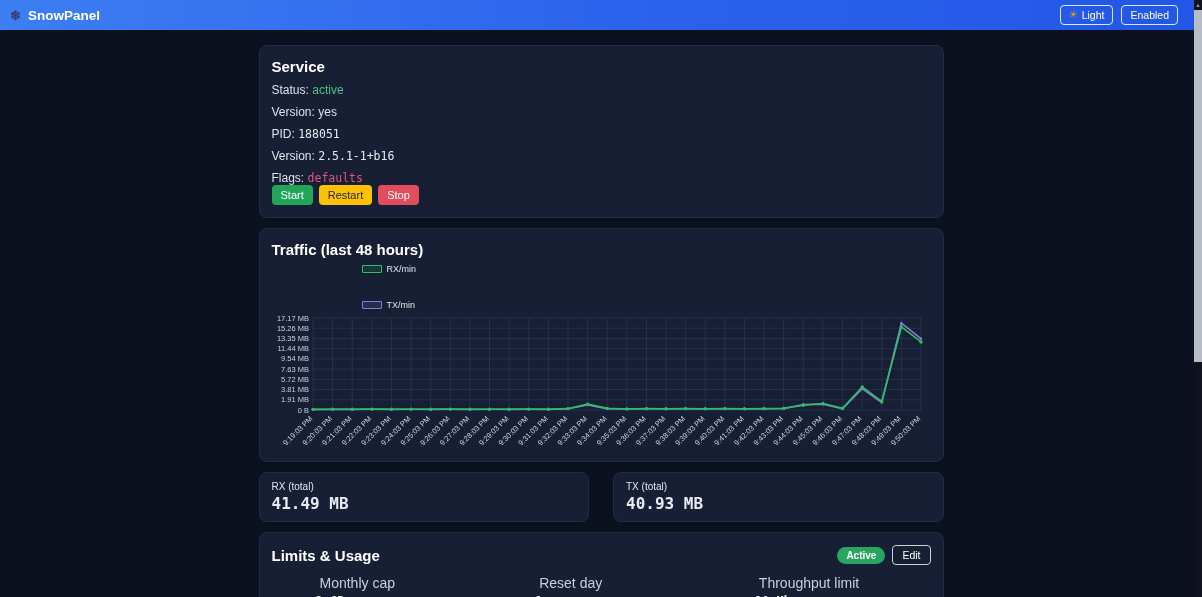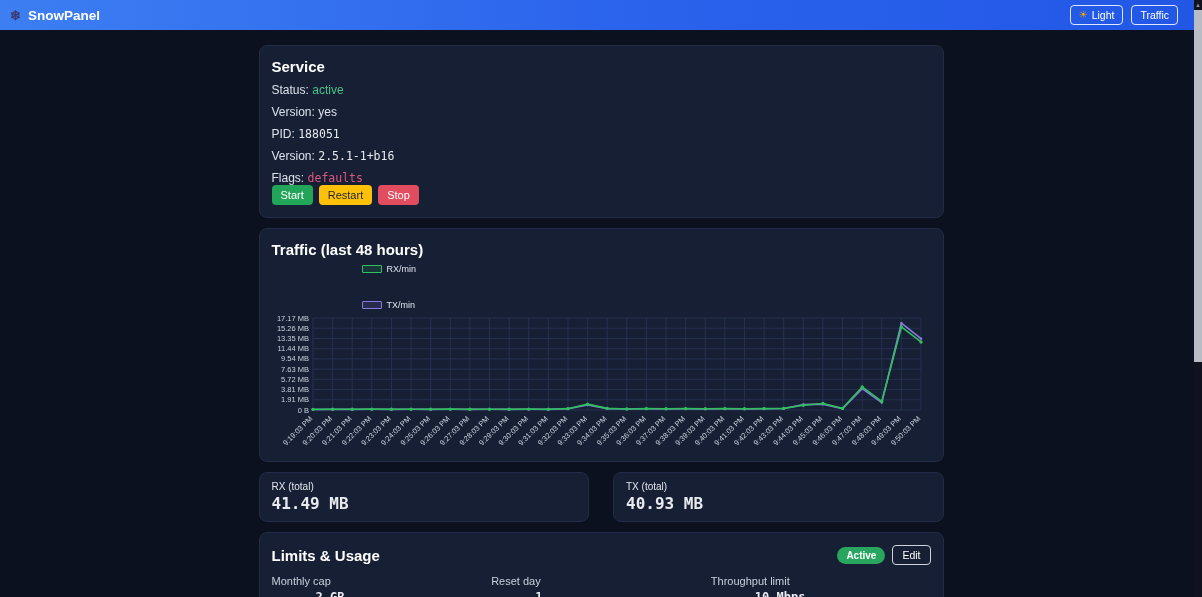--- a/index.html
+++ b/index.html
@@ -47,21 +47,21 @@
 
   
   .limits-head { display:flex; align-items:center; }
   .limits-head .spacer { flex:1; }
   .badge-active { background:#28a55e; color:#fff; font-size:10px; font-weight:bold;
                   padding:3px 9px; border-radius:10px; }
   .btn-outline { background:transparent; color:#fff; font-size:10.5px; border:1px solid #cfd3dc;
                  border-radius:4px; padding:3px 9px; margin-left:7px; cursor:pointer; font-family:inherit; }
   .limits-grid { display:flex; margin-top:10px; }
   .limits-col { width:225px; }
-  .limits-col .l { font-size:11px; color:#c9cfdd; }
+  .limits-col .l { font-size:14px; color:#c9cfdd;margin-left:48px; }
   .limits-col .v { font-family:"DejaVu Sans Mono",monospace; font-size:12px; font-weight:bold; margin-top:3px;margin-left:44px; }
   .usage-lbl { font-size:11px; color:#c9cfdd; margin-top:13px; }
 
   
   .page-scrollbar { position:fixed; top:0; right:0; width:8px; height:597px; background:#10131e; }
   .page-scroll-arrow { color:#8a8f9a; font-size:6px; text-align:center; line-height:10px; height:10px; }
   .page-scroll-thumb { width:8px; height:352px; background:#b8bcc4; }
 
   svg text { font-family:"Liberation Sans", sans-serif; }
 </style>
@@ -71,21 +71,21 @@
 <div class="topbar">
   <div class="brand">
     <span class="flake">❄</span>
     <span>SnowPanel</span>
   </div>
   <div class="topbar-right">
     <button class="tb-btn">
       <span class="sun">☀</span>
       <span>Light</span>
     </button>
-    <button class="tb-btn">Traffic</button>
+    <button class="tb-btn">Enabled</button>
   </div>
 </div>
 
 <div class="main">
 
   <div class="card">
     <div class="card-title">Service</div>
     <div class="svc-row">
       <span class="lbl">Status:</span>
       <span class="val-green">active</span>

